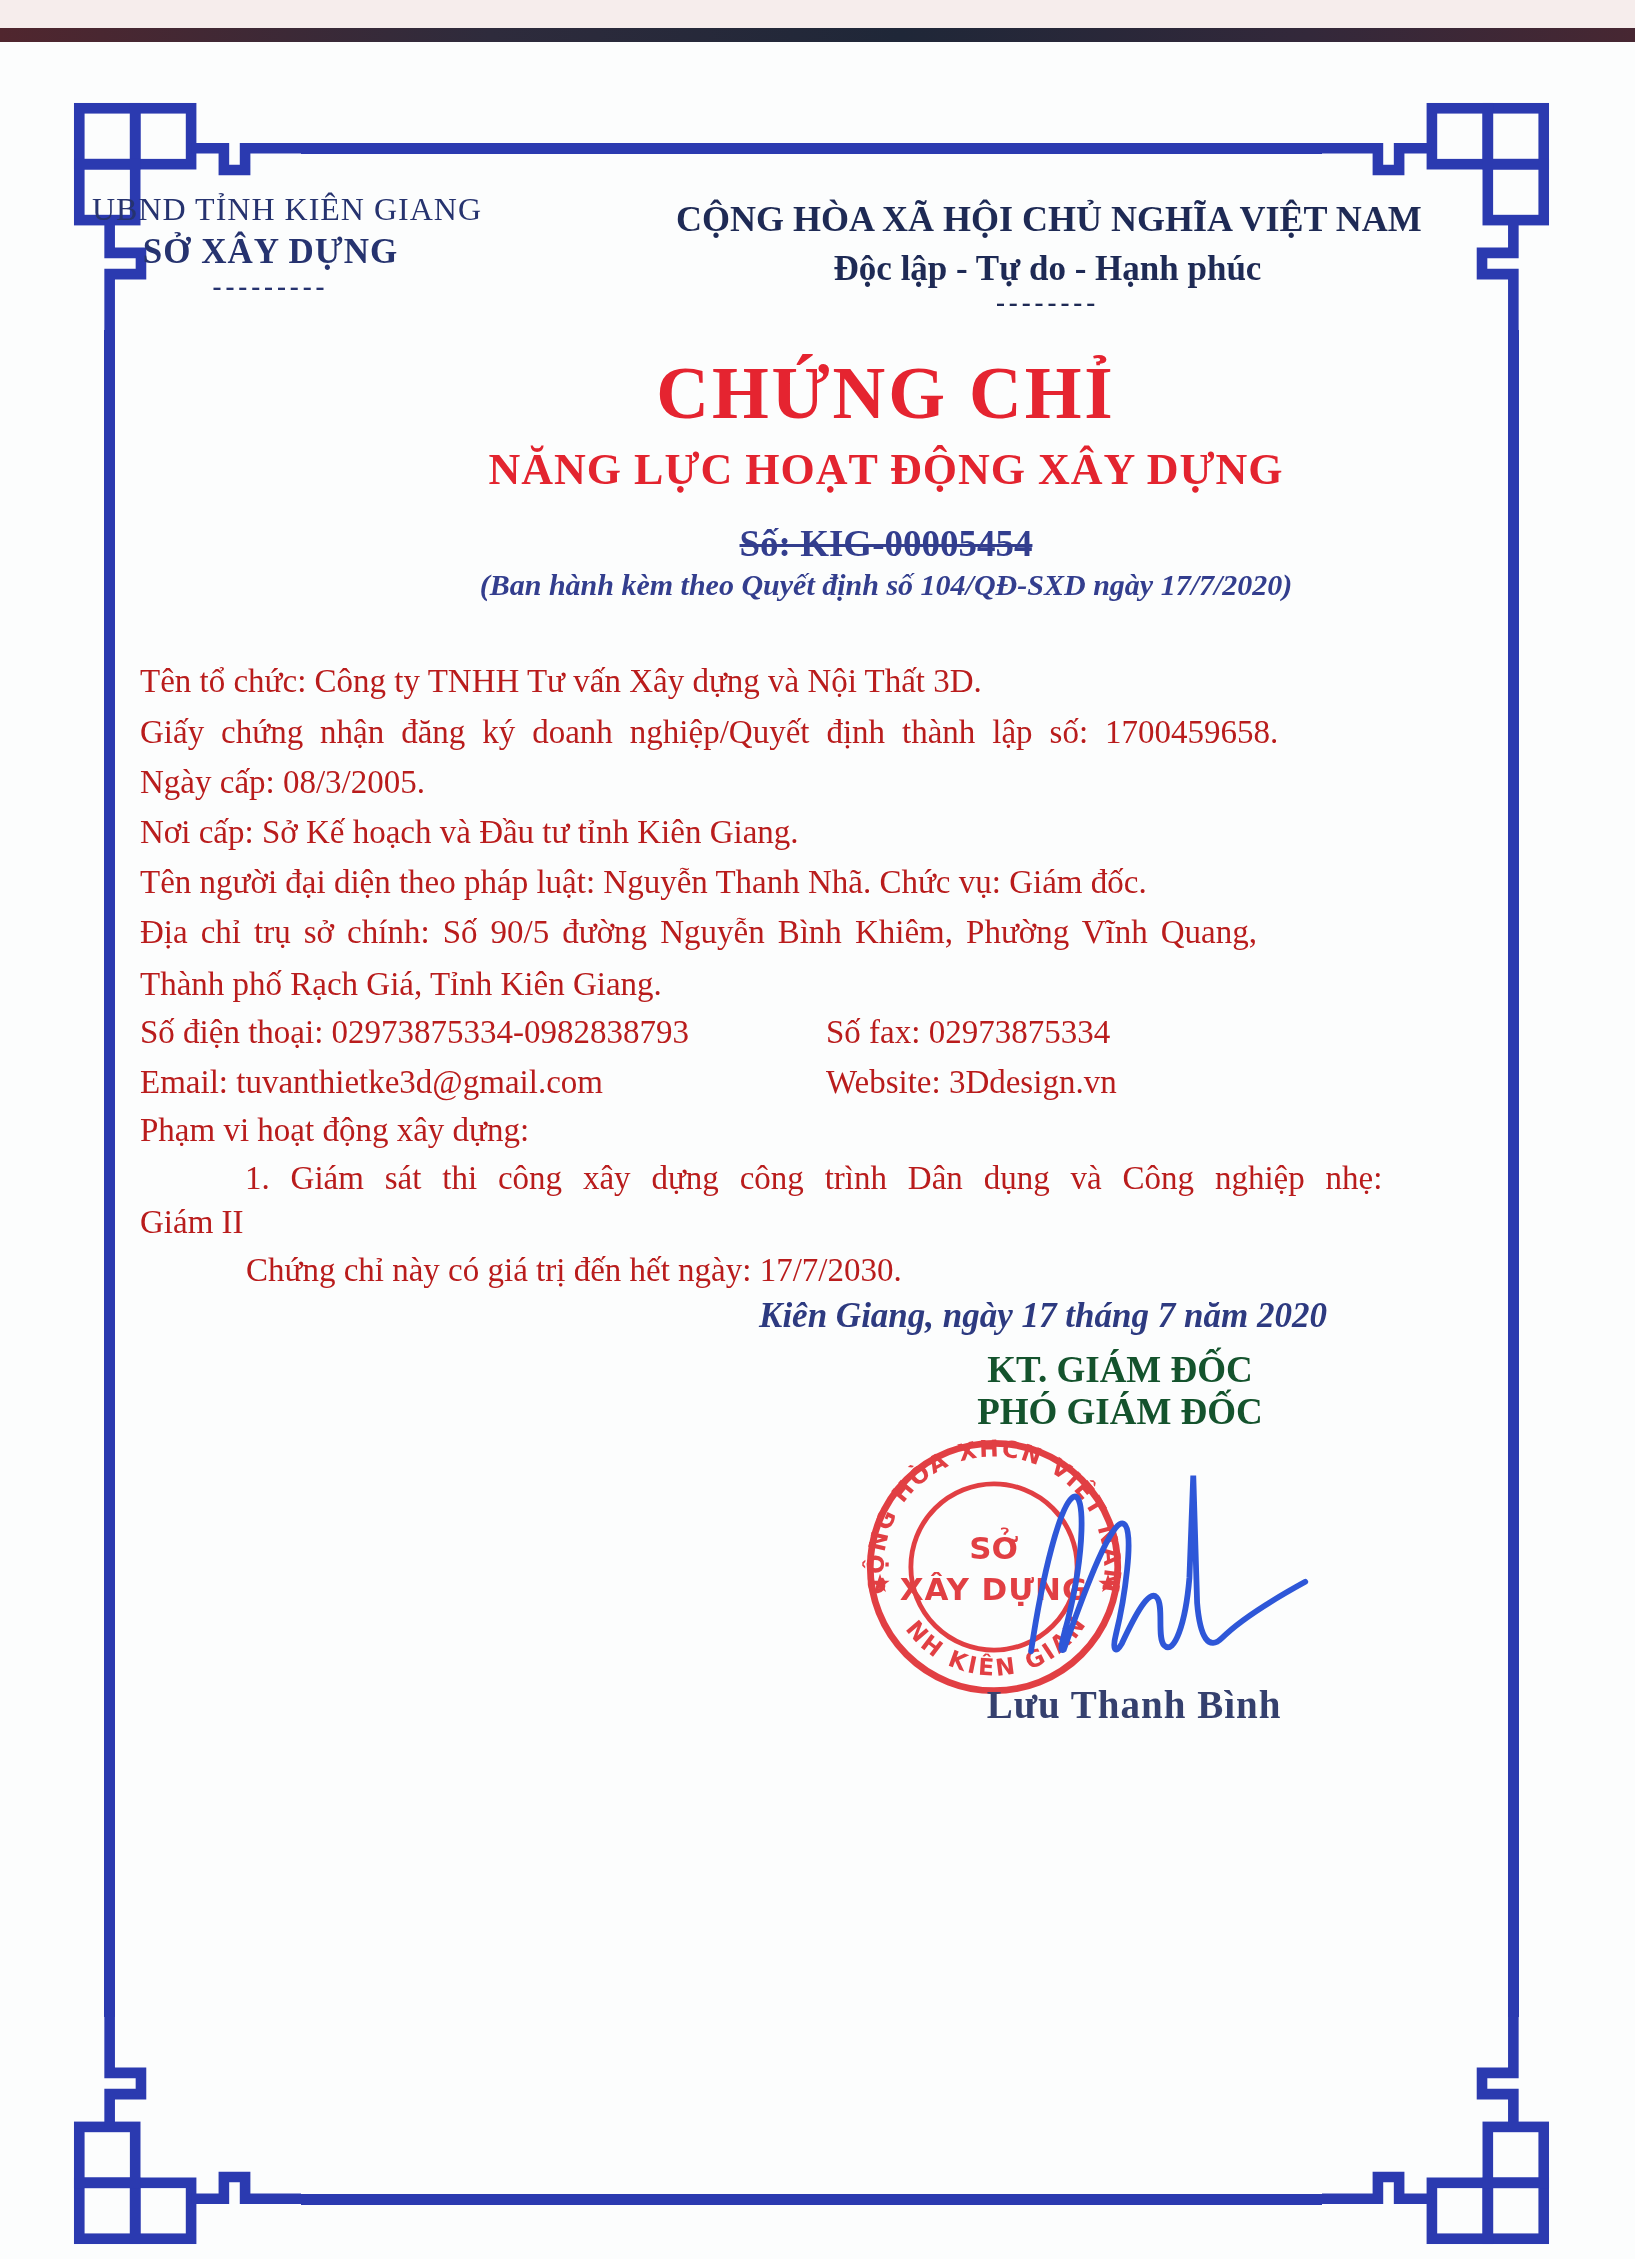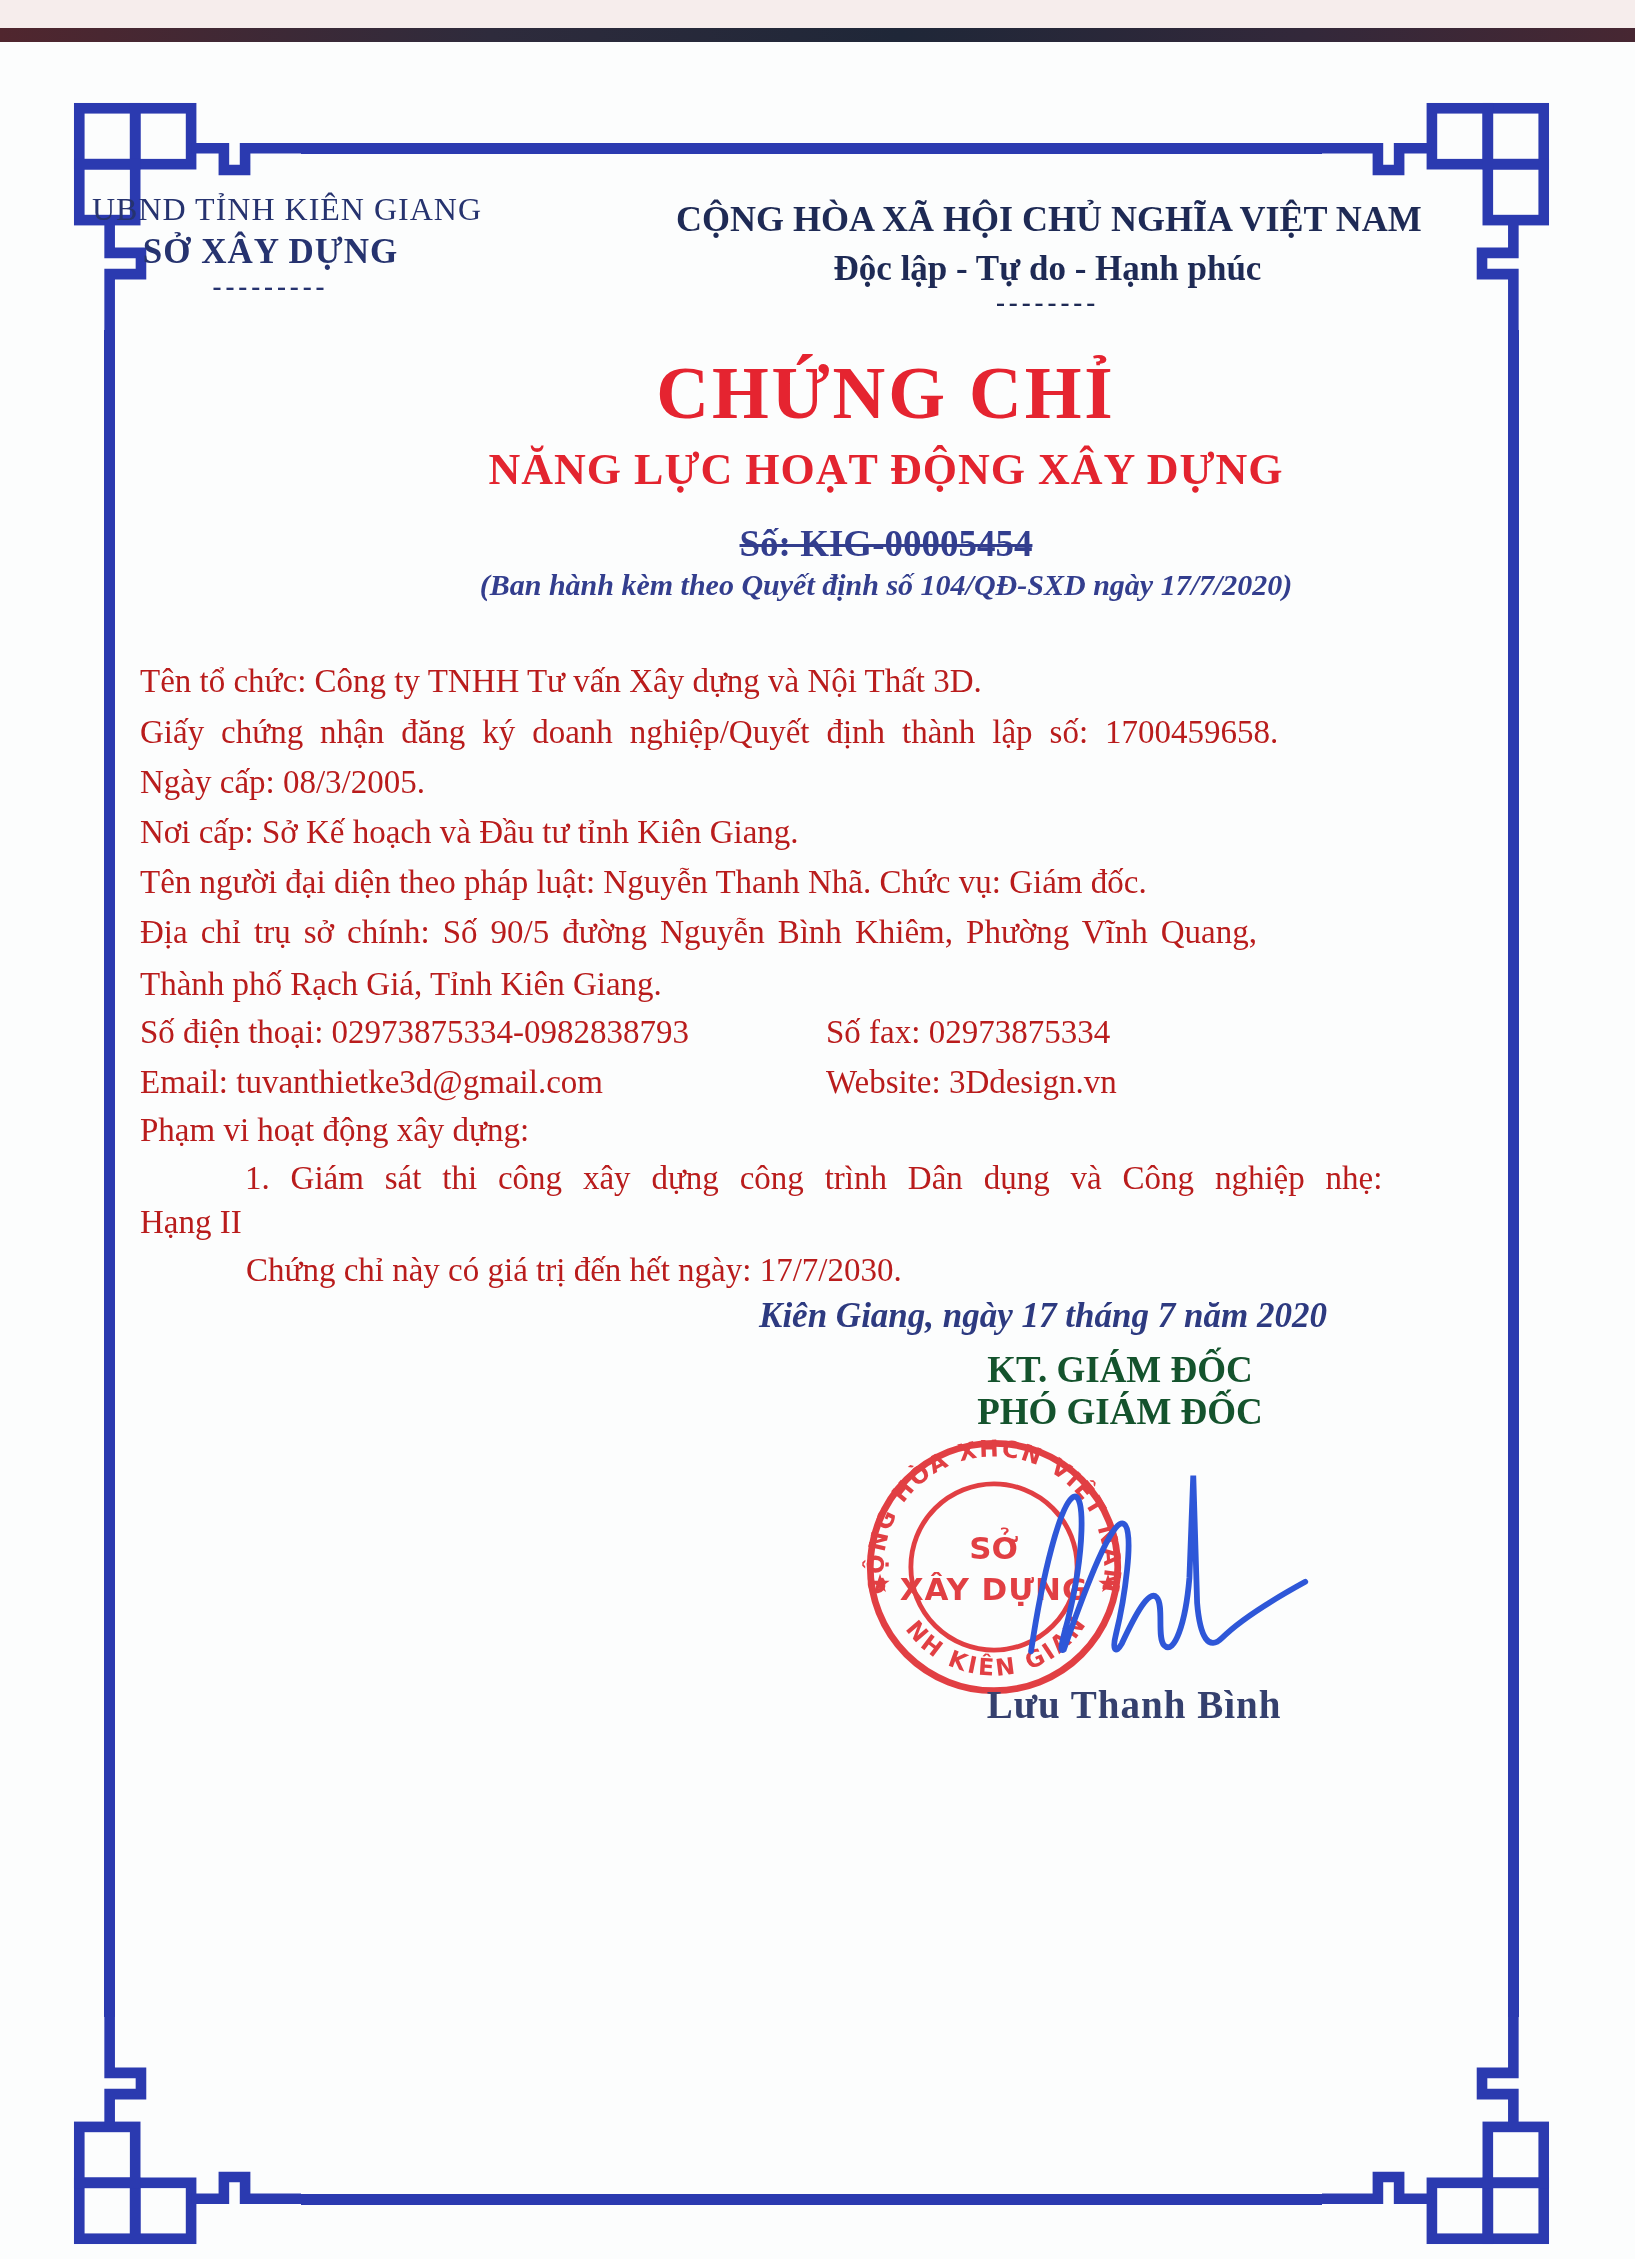--- a/index.html
+++ b/index.html
@@ -98,21 +98,21 @@
 <div class="t" style="left:140px;top:814px;">Nơi cấp: Sở Kế hoạch và Đầu tư tỉnh Kiên Giang.</div>
 <div class="t" style="left:140px;top:864px;">Tên người đại diện theo pháp luật: Nguyễn Thanh Nhã. Chức vụ: Giám đốc.</div>
 <div class="t wsp3" style="left:140px;top:914px;">Địa chỉ trụ sở chính: Số 90/5 đường Nguyễn Bình Khiêm, Phường Vĩnh Quang,</div>
 <div class="t" style="left:140px;top:966px;">Thành phố Rạch Giá, Tỉnh Kiên Giang.</div>
 <div class="t" style="left:140px;top:1014px;">Số điện thoại: 02973875334-0982838793</div>
 <div class="t" style="left:826px;top:1014px;">Số fax: 02973875334</div>
 <div class="t" style="left:140px;top:1064px;">Email: tuvanthietke3d@gmail.com</div>
 <div class="t" style="left:826px;top:1064px;">Website: 3Ddesign.vn</div>
 <div class="t" style="left:140px;top:1112px;">Phạm vi hoạt động xây dựng:</div>
 <div class="t wsp2" style="left:237px;top:1160px;margin-left:8px;">1. Giám sát thi công xây dựng công trình Dân dụng và Công nghiệp nhẹ:</div>
-<div class="t" style="left:140px;top:1204px;">Hạng II</div>
+<div class="t" style="left:140px;top:1204px;">Giám II</div>
 <div class="t" style="left:246px;top:1252px;">Chứng chỉ này có giá trị đến hết ngày: 17/7/2030.</div>
 
 <div class="t bold ital" style="left:705px;width:676px;text-align:center;top:1296px;font-size:35px;color:#2d3a80;">Kiên Giang, ngày 17 tháng 7 năm 2020</div>
 <div class="t sig-col bold" style="top:1348px;font-size:37px;">KT. GIÁM ĐỐC</div>
 <div class="t sig-col bold" style="top:1390px;font-size:37px;">PHÓ GIÁM ĐỐC</div>
 
 <svg class="stamp-wrap" viewBox="0 0 300 300">
   <g fill="none" stroke="#e03136">
     <circle cx="150" cy="150" r="128" stroke-width="7"></circle>
     <circle cx="150" cy="150" r="86" stroke-width="5"></circle>

